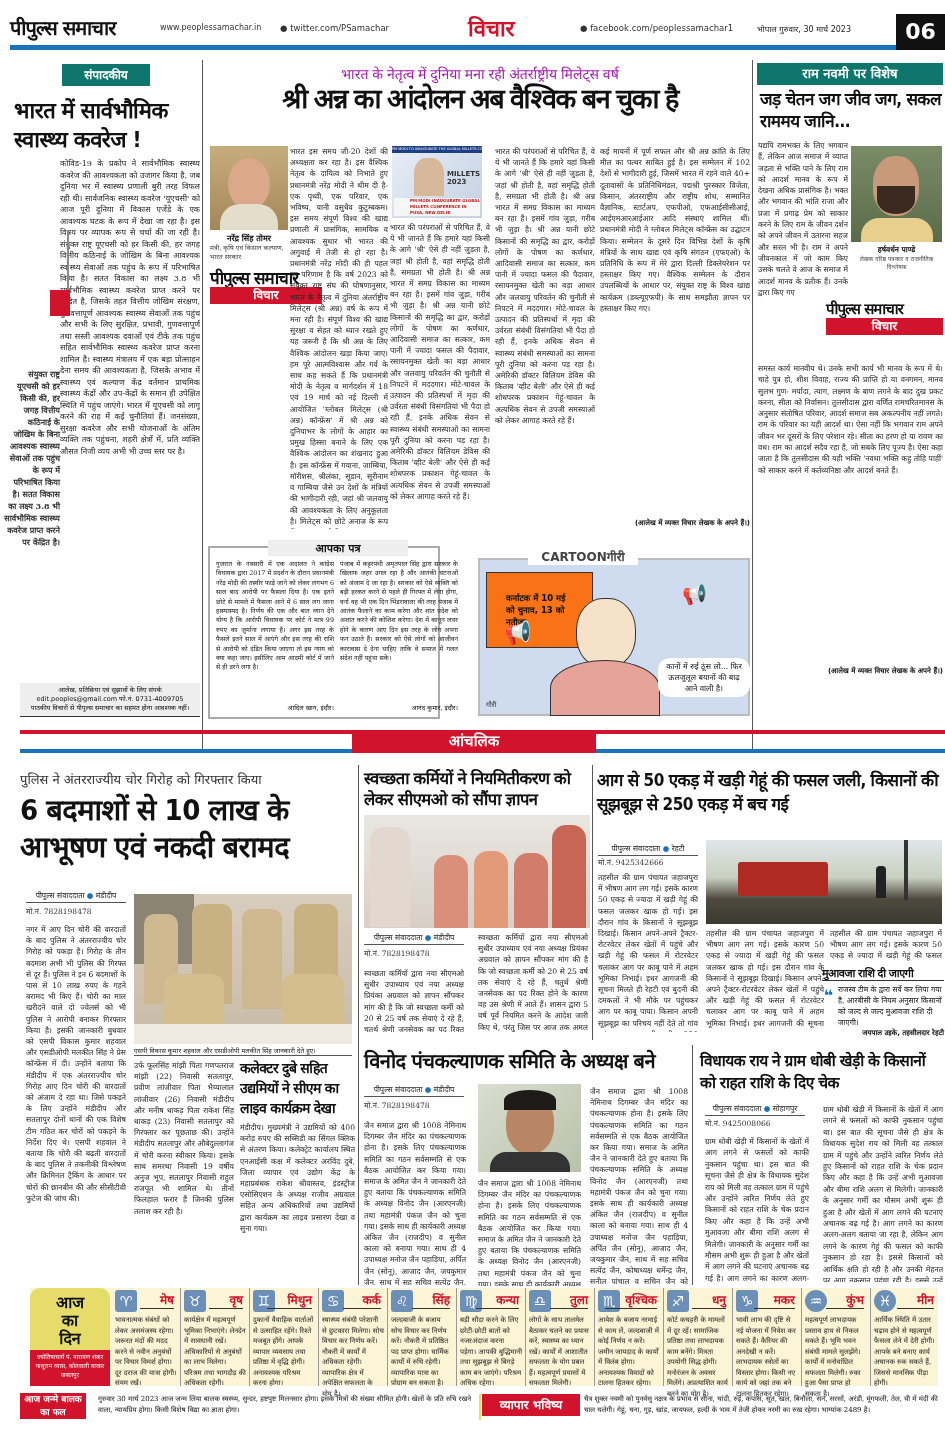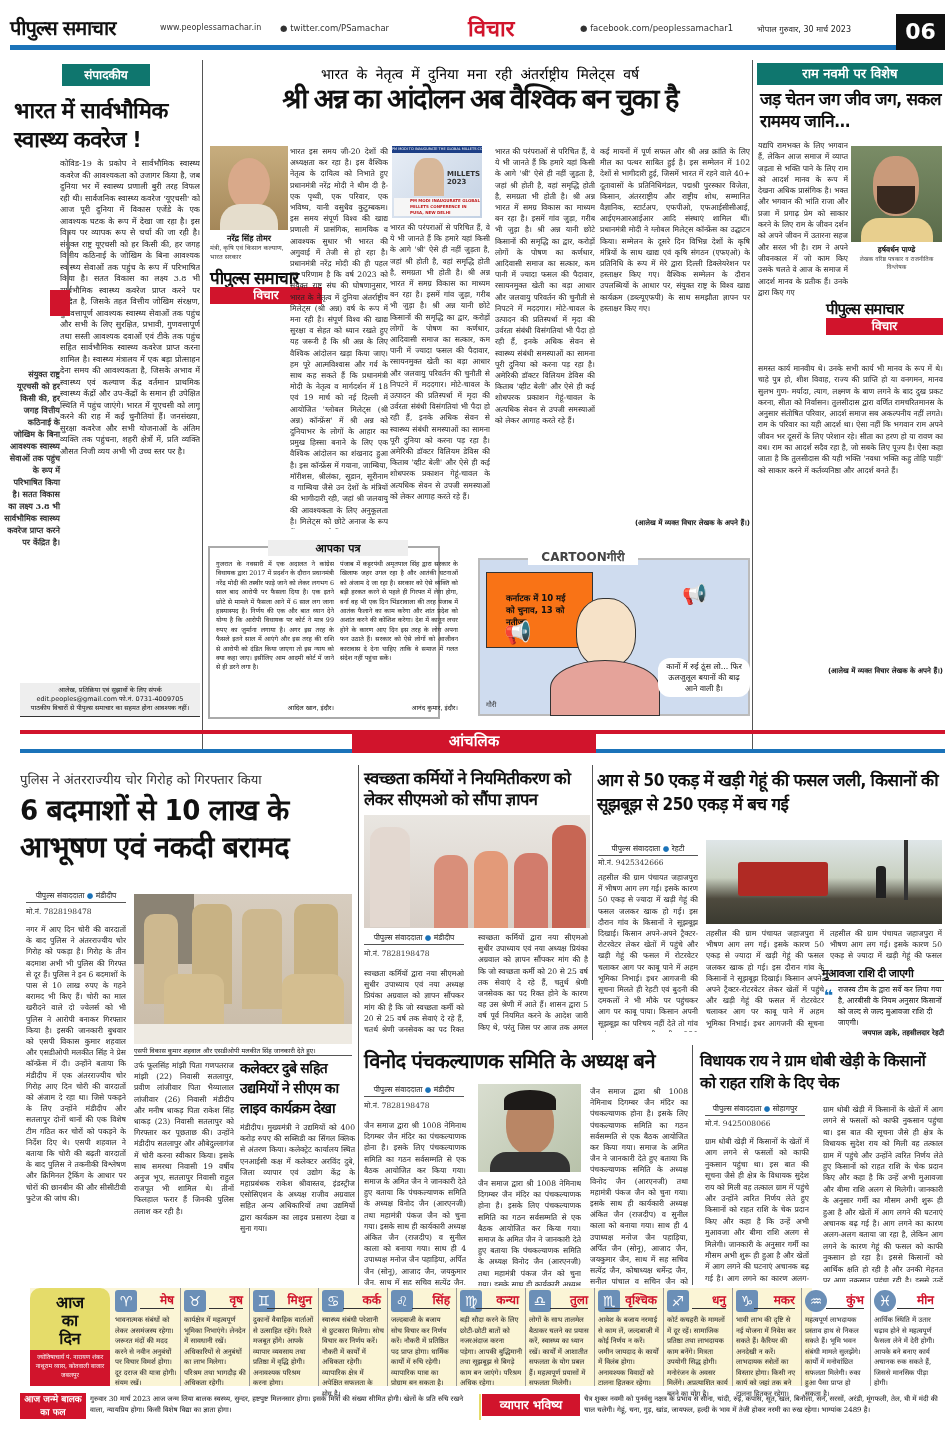--- a/index.html
+++ b/index.html
@@ -20,21 +20,21 @@
 .tagbox{background:#0f766e;color:#fff;font-weight:bold;text-align:center}
 .redbox{background:#d1142c;color:#fff;font-weight:bold;text-align:center}
 .img{background:#bfb6a6;overflow:hidden}
 .cap{font-size:7.5px;color:#222;font-family:"DejaVu Serif",serif}
 .byline{font-size:7.5px;text-align:center;color:#222;border-bottom:1px solid #555;padding-bottom:2px;font-family:"DejaVu Serif",serif}
 .byline .b{color:#1b73b9}
 .mob{font-size:7.5px;color:#333;font-family:"DejaVu Serif",serif}
 .brandmini{font-weight:bold;font-size:18px;letter-spacing:-1px;color:#111}
 .vline{background:#555}
 
-.horo{left:30px;top:1288px;width:782px;height:98px;background:#fbf5d6}
+.horo{left:30px;top:1288px;width:908px;height:98px;background:#fbf5d6}
 .horo-cell{position:absolute;top:0;height:98px;border-right:1px solid #999;padding:2px 3px}
 .horo-name{position:absolute;top:3px;right:6px;color:#d1142c;font-weight:bold;font-size:12px;border-bottom:1px solid #333;padding-left:20px}
 .horo-icon{position:absolute;top:2px;left:3px;width:22px;height:22px;background:#6b8fb7;border-radius:3px;color:#fff;font-size:14px;text-align:center;line-height:22px}
 .horo-text{position:absolute;top:27px;left:3px;right:3px;font-size:7px;line-height:10.5px;font-family:"DejaVu Serif",serif;color:#222}
 </style>
 </head>
 <body>
 
 <div class="abs mast">
   <div class="abs mast-logo">पीपुल्स समाचार</div>
@@ -54,21 +54,21 @@
 <div class="abs" style="left:50px;top:290px;width:20px;height:26px;background:#d1142c"></div>
 <div class="abs" style="left:4px;top:368px;width:56px;font-size:8px;line-height:12px;font-weight:bold;text-align:right;font-family:'DejaVu Serif',serif;color:#333">संयुक्त राष्ट्र यूएचसी को हर किसी की, हर जगह वित्तीय कठिनाई के जोखिम के बिना आवश्यक स्वास्थ्य सेवाओं तक पहुंच के रूप में परिभाषित किया है। सतत विकास का लक्ष्य 3.8 भी सार्वभौमिक स्वास्थ्य कवरेज प्राप्त करने पर केंद्रित है।</div>
 <div class="abs" style="left:20px;top:683px;width:180px;background:#eee;padding:3px 2px;border-bottom:1px solid #333;text-align:center;font-size:6.5px;line-height:9px">
   <div>आलेख, प्रतिक्रिया एवं सुझावों के लिए संपर्क</div>
   <div>edit.peoples@gmail.com फो.नं. 0731-4009705</div>
   <div>पाठकीय विचारों से पीपुल्स समाचार का सहमत होना आवश्यक नहीं।</div>
 </div>
 
 <div class="abs vline" style="left:202px;top:60px;width:1px;height:690px"></div>
 
-<div class="abs" style="left:260px;top:64px;width:440px;font-size:14px;color:#000000;text-align:center;font-family:Liberation Mono, monospace">भारत के नेतृत्व में दुनिया मना रही अंतर्राष्ट्रीय मिलेट्स वर्ष</div>
+<div class="abs" style="left:260px;top:64px;width:440px;font-size:14px;color:#a21caf;text-align:center;font-family:Liberation Sans, sans-serif">भारत के नेतृत्व में दुनिया मना रही अंतर्राष्ट्रीय मिलेट्स वर्ष</div>
 <div class="abs hd" style="left:220px;top:84px;width:520px;font-size:27px;text-align:center;letter-spacing:-1.5px">श्री अन्न का आंदोलन अब वैश्विक बन चुका है</div>
 <div class="abs img" style="left:210px;top:146px;width:78px;height:84px;background:linear-gradient(180deg,#c7ad7e,#a48759)">
   <div style="position:absolute;left:18px;top:12px;width:42px;height:52px;border-radius:50%;background:#d9a98a"></div>
   <div style="position:absolute;left:10px;top:58px;width:58px;height:30px;border-radius:20px 20px 0 0;background:#e5ddcc"></div>
 </div>
 <div class="abs" style="left:210px;top:232px;width:78px;text-align:center;font-size:8px;font-weight:bold">नरेंद्र सिंह तोमर</div>
 <div class="abs" style="left:210px;top:244px;width:78px;font-size:6.5px;color:#444;line-height:9px">मंत्री, कृषि एवं किसान कल्याण, भारत सरकार</div>
 <div class="abs brandmini" style="left:210px;top:266px;font-size:17px">पीपुल्स समाचार</div>
 <div class="abs redbox" style="left:210px;top:287px;width:112px;height:17px;font-size:12px;line-height:17px">विचार</div>
 <div class="abs txt" style="left:290px;top:146px;width:98px;height:383px;font-size:7.6px;line-height:11.2px">भारत इस समय जी-20 देशों की अध्यक्षता कर रहा है। इस वैश्विक नेतृत्व के दायित्व को निभाते हुए प्रधानमंत्री नरेंद्र मोदी ने थीम दी है- एक पृथ्वी, एक परिवार, एक भविष्य, यानी वसुधैव कुटुम्बकम। इस समय संपूर्ण विश्व की खाद्य प्रणाली में प्रासंगिक, सामयिक व आवश्यक सुधार भी भारत की अगुवाई में तेजी से हो रहा है। प्रधानमंत्री नरेंद्र मोदी की ही पहल का परिणाम है कि वर्ष 2023 को संयुक्त राष्ट्र संघ की घोषणानुसार, भारत के नेतृत्व में दुनिया अंतर्राष्ट्रीय मिलेट्स (श्री अन्न) वर्ष के रूप में मना रही है। संपूर्ण विश्व की खाद्य सुरक्षा व सेहत को ध्यान रखते हुए यह जरूरी है कि श्री अन्न के लिए वैश्विक आंदोलन खड़ा किया जाए। हम पूरे आत्मविश्वास और गर्व के साथ कह सकते हैं कि प्रधानमंत्री मोदी के नेतृत्व व मार्गदर्शन में 18 एवं 19 मार्च को नई दिल्ली में आयोजित 'ग्लोबल मिलेट्स (श्री अन्न) कॉन्फ्रेंस' में श्री अन्न को दुनियाभर के लोगों के आहार का प्रमुख हिस्सा बनाने के लिए एक वैश्विक आंदोलन का शंखनाद हुआ है। इस कॉन्फ्रेंस में गयाना, जाम्बिया, मॉरीशस, श्रीलंका, सूडान, सूरीनाम व गाम्बिया जैसे उन देशों के मंत्रियों की भागीदारी रही, जहां श्री जलवायु की आवश्यकता के लिए अनुकूलता है। मिलेट्स को छोटे अनाज के रूप में पहचाना रहते हैं।</div>
@@ -261,16 +261,16 @@
       <div class="horo-text">महत्वपूर्ण लाभदायक प्रस्ताव हाथ से निकल सकते हैं। भूमि भवन संबंधी मामले सुलझेंगे। कार्यों में मनोवांछित सफलता मिलेगी। रुका हुआ पैसा प्राप्त हो सकता है।</div>
     </div>
   <div class="horo-cell" style="left:841px;width:69px;border-right:none">
       <span class="horo-icon" style="border-radius:50%">♓</span>
       <span class="horo-name">मीन</span>
       <div class="horo-text">आर्थिक स्थिति में उतार चढ़ाव होने से महत्वपूर्ण फैसला लेने में देरी होगी। आपके बने बनाए कार्य अचानक रुक सकते हैं, जिससे मानसिक पीड़ा होगी।</div>
     </div>
 </div>
 
 <div class="abs redbox" style="left:20px;top:1393px;width:66px;height:26px;font-size:9px;line-height:13px">आज जन्मे बालक का फल</div>
-<div class="abs" style="left:90px;top:1394px;width:380px;font-size:7px;line-height:10.5px;font-family:'DejaVu Serif',serif">गुरुवार 30 मार्च 2023  आज जन्म लिया बालक स्वस्थ्य, सुन्दर, हष्टपुष्ट मिलनसार होगा। इसके मित्रों की संख्या सीमित होगी। खेलों के प्रति रुचि रखने वाला, न्यायप्रिय होगा। किसी विशेष विद्या का ज्ञाता होगा।</div>
+<div class="abs" style="left:98px;top:1394px;width:380px;font-size:7px;line-height:10.5px;font-family:'DejaVu Serif',serif">गुरुवार 30 मार्च 2023  आज जन्म लिया बालक स्वस्थ्य, सुन्दर, हष्टपुष्ट मिलनसार होगा। इसके मित्रों की संख्या सीमित होगी। खेलों के प्रति रुचि रखने वाला, न्यायप्रिय होगा। किसी विशेष विद्या का ज्ञाता होगा।</div>
 <div class="abs" style="left:479px;top:1394px;width:2px;height:26px;background:#e5dc6a"></div>
 <div class="abs redbox" style="left:482px;top:1394px;width:98px;height:22px;font-size:12px;line-height:22px">व्यापार भविष्य</div>
 <div class="abs" style="left:584px;top:1394px;width:358px;font-size:7px;line-height:10.5px;font-family:'DejaVu Serif',serif">चैत्र शुक्ल नवमी को पुनर्वसु नक्षत्र के प्रभाव से सोना, चांदी, रुई, कपास, सूत, खल, बिनौला, सन, सरसों, अरंडी, मूंगफली, तेल, घी में मंदी की चाल चलेगी। गेहूं, चना, गुड़, खांड, जायफल, हल्दी के भाव में तेजी होकर नरमी का रुख रहेगा। भाग्यांक 2489 है।</div>
 
 </body></html>

